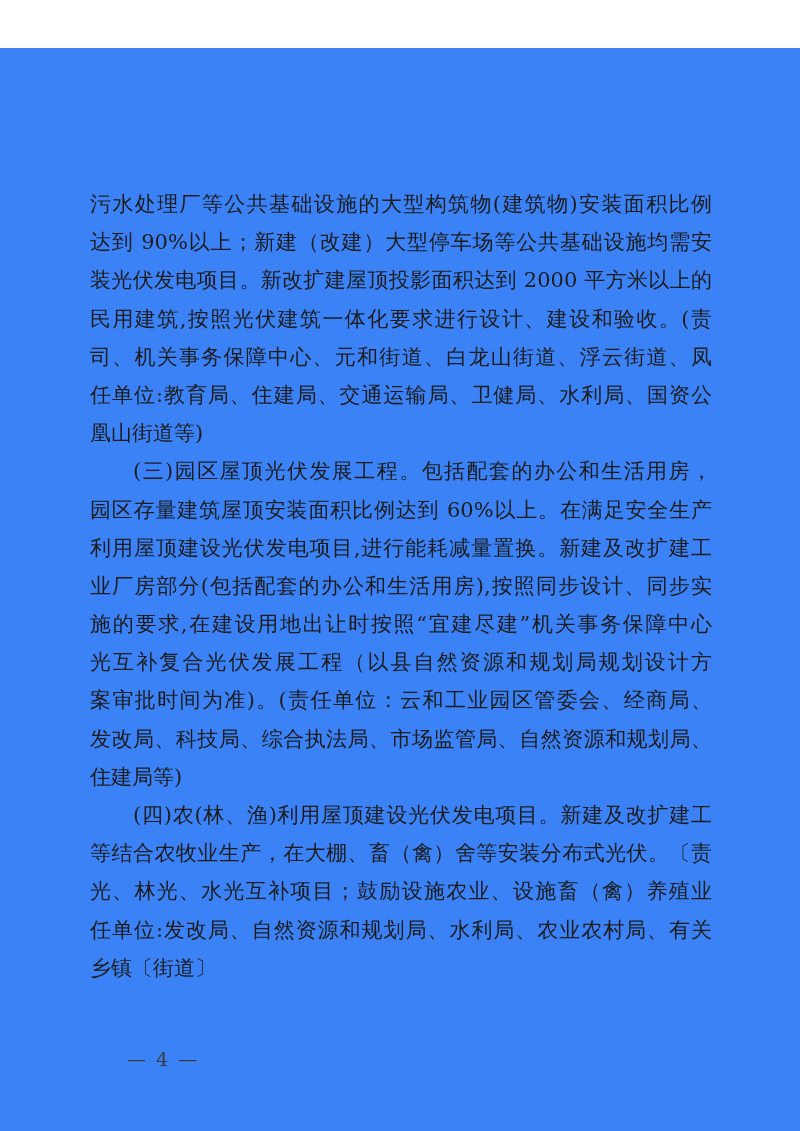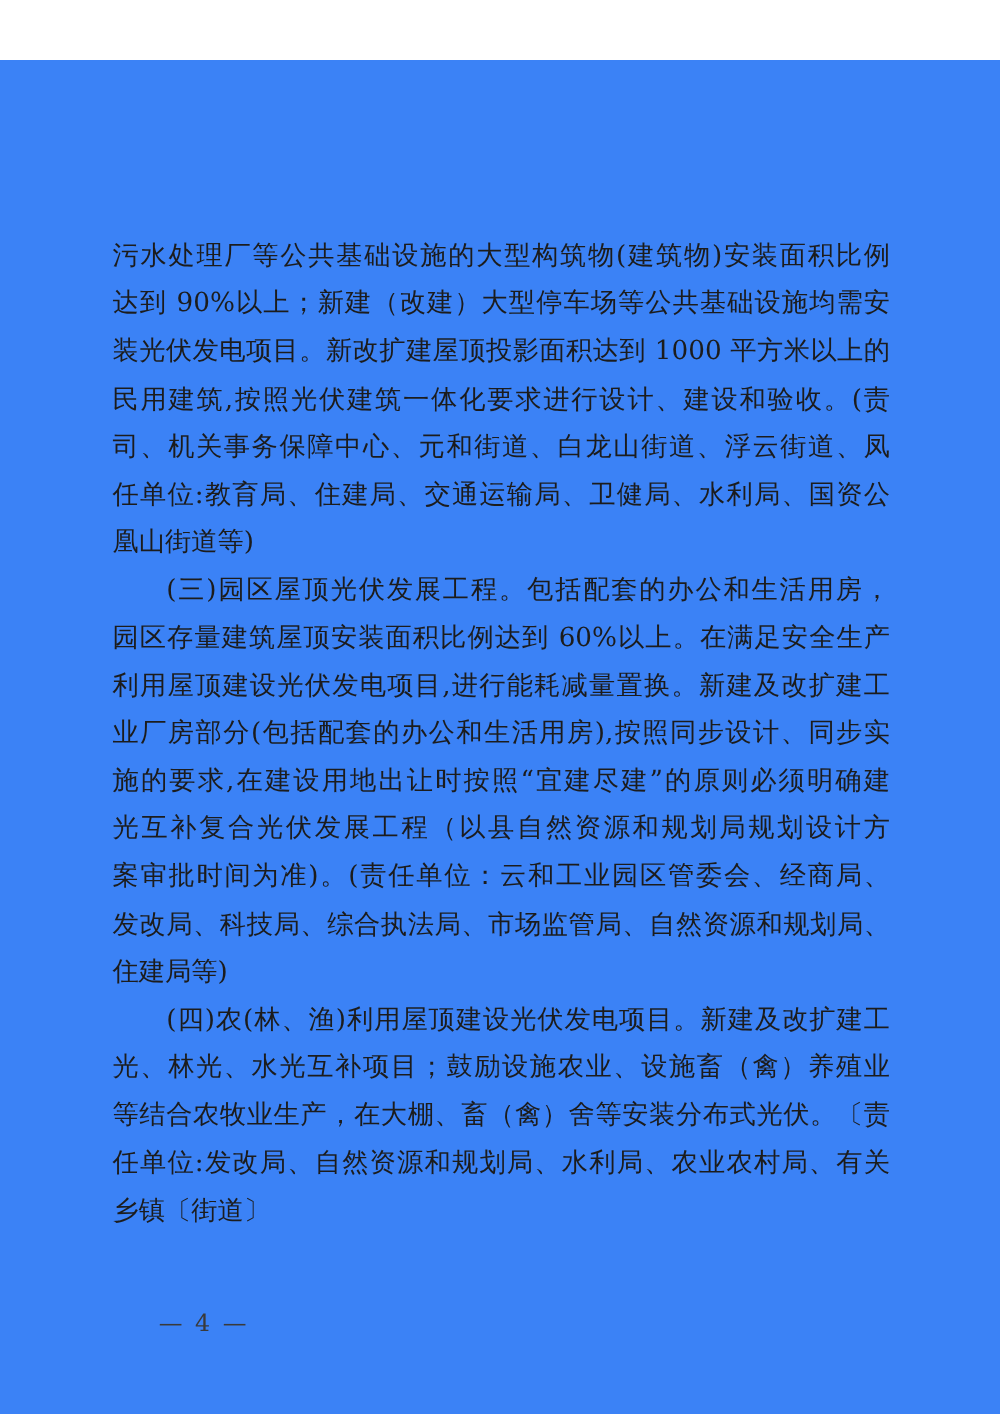--- a/index.html
+++ b/index.html
@@ -51,34 +51,34 @@
     letter-spacing: 2px;
   }
 </style>
 </head>
 <body>
 
 <div class="page">
   <div class="content" id="doc-body">
       <div class="line"><span class="seg">污水处理厂等公共基础设施的大型构筑物(建筑物)安装面积比例</span></div>
       <div class="line"><span class="seg">达到 90%以上；新建（改建）大型停车场等公共基础设施均需安</span></div>
-      <div class="line"><span class="seg">装光伏发电项目。新改扩建屋顶投影面积达到 1000 平方米以上的</span></div>
+      <div class="line"><span class="seg">装光伏发电项目。新改扩建屋顶投影面积达到 2000 平方米以上的</span></div>
       <div class="line"><span class="seg">民用建筑,按照光伏建筑一体化要求进行设计、建设和验收。(责</span></div>
       <div class="line"><span class="seg">司、机关事务保障中心、元和街道、白龙山街道、浮云街道、凤</span></div>
       <div class="line"><span class="seg">任单位:教育局、住建局、交通运输局、卫健局、水利局、国资公</span></div>
       <div class="line end"><span class="seg">凰山街道等)</span></div>
       <div class="line indent"><span class="seg b">(三)园区屋顶光伏发展工程。</span><span class="seg">包括配套的办公和生活用房，</span></div>
       <div class="line"><span class="seg">园区存量建筑屋顶安装面积比例达到 60%以上。在满足安全生产</span></div>
       <div class="line"><span class="seg">利用屋顶建设光伏发电项目,进行能耗减量置换。新建及改扩建工</span></div>
       <div class="line"><span class="seg">业厂房部分(包括配套的办公和生活用房),按照同步设计、同步实</span></div>
-      <div class="line"><span class="seg">施的要求,在建设用地出让时按照“宜建尽建”的原则必须明确建</span></div>
+      <div class="line"><span class="seg">施的要求,在建设用地出让时按照“宜建尽建”机关事务保障中心</span></div>
       <div class="line"><span class="seg">光互补复合光伏发展工程（以县自然资源和规划局规划设计方</span></div>
       <div class="line"><span class="seg">案审批时间为准)。(责任单位：云和工业园区管委会、经商局、</span></div>
       <div class="line"><span class="seg">发改局、科技局、综合执法局、市场监管局、自然资源和规划局、</span></div>
       <div class="line end"><span class="seg">住建局等)</span></div>
       <div class="line indent"><span class="seg b">(四)农(林、渔)利用屋顶建设光伏发电项目。</span><span class="seg">新建及改扩建工</span></div>
+      <div class="line"><span class="seg">等结合农牧业生产，在大棚、畜（禽）舍等安装分布式光伏。〔责</span></div>
       <div class="line"><span class="seg">光、林光、水光互补项目；鼓励设施农业、设施畜（禽）养殖业</span></div>
-      <div class="line"><span class="seg">等结合农牧业生产，在大棚、畜（禽）舍等安装分布式光伏。〔责</span></div>
       <div class="line"><span class="seg">任单位:发改局、自然资源和规划局、水利局、农业农村局、有关</span></div>
       <div class="line end"><span class="seg">乡镇〔街道〕</span></div>
     </div>
   <div class="page-number">— 4 —</div>
 </div>
 
 </body></html>

